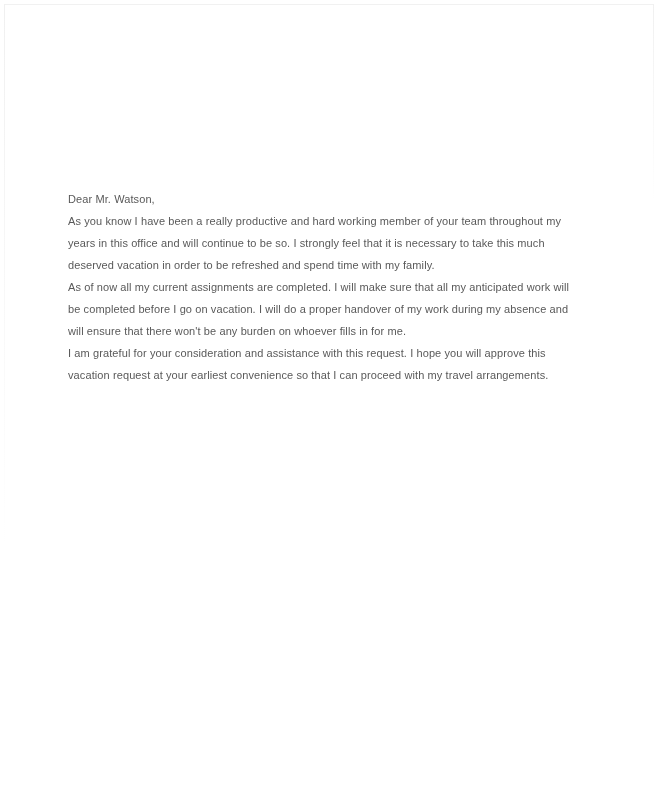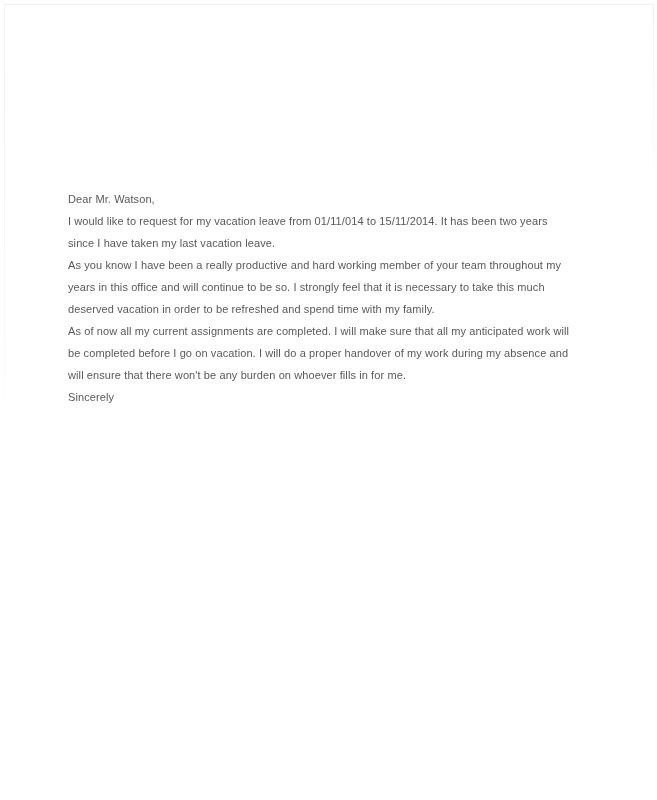--- a/index.html
+++ b/index.html
@@ -55,27 +55,26 @@
 <body>
 
 <div class="page">
   <div class="edge edge-top"></div>
   <div class="edge edge-left"></div>
   <div class="edge edge-right"></div>
 
   <div class="content">
     <p class="salutation">Dear Mr. Watson,</p>
 
-    <p class="para">I would like to request for my vacation leave from 01/11/014 to 15/11/2014. It has been two years
-since I have taken my last vacation leave.</p>
 
     <p class="para">As you know I have been a really productive and hard working member of your team throughout my
 years in this office and will continue to be so. I strongly feel that it is necessary to take this much
 deserved vacation in order to be refreshed and spend time with my family.</p>
 
     <p class="para">As of now all my current assignments are completed. I will make sure that all my anticipated work will
 be completed before I go on vacation. I will do a proper handover of my work during my absence and
 will ensure that there won't be any burden on whoever fills in for me.</p>
 
+    <p class="para para-last">I am grateful for your consideration and assistance with this request. I hope you will approve this
+vacation request at your earliest convenience so that I can proceed with my travel arrangements.</p>
 
-    <p class="closing">Sincerely</p>
   </div>
 </div>
 
 </body></html>

